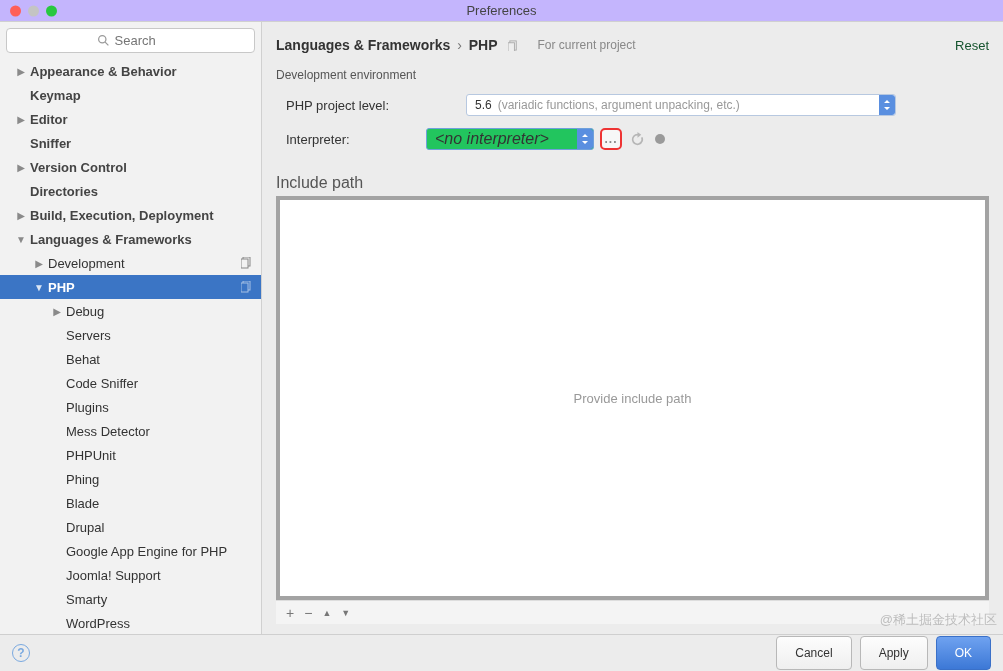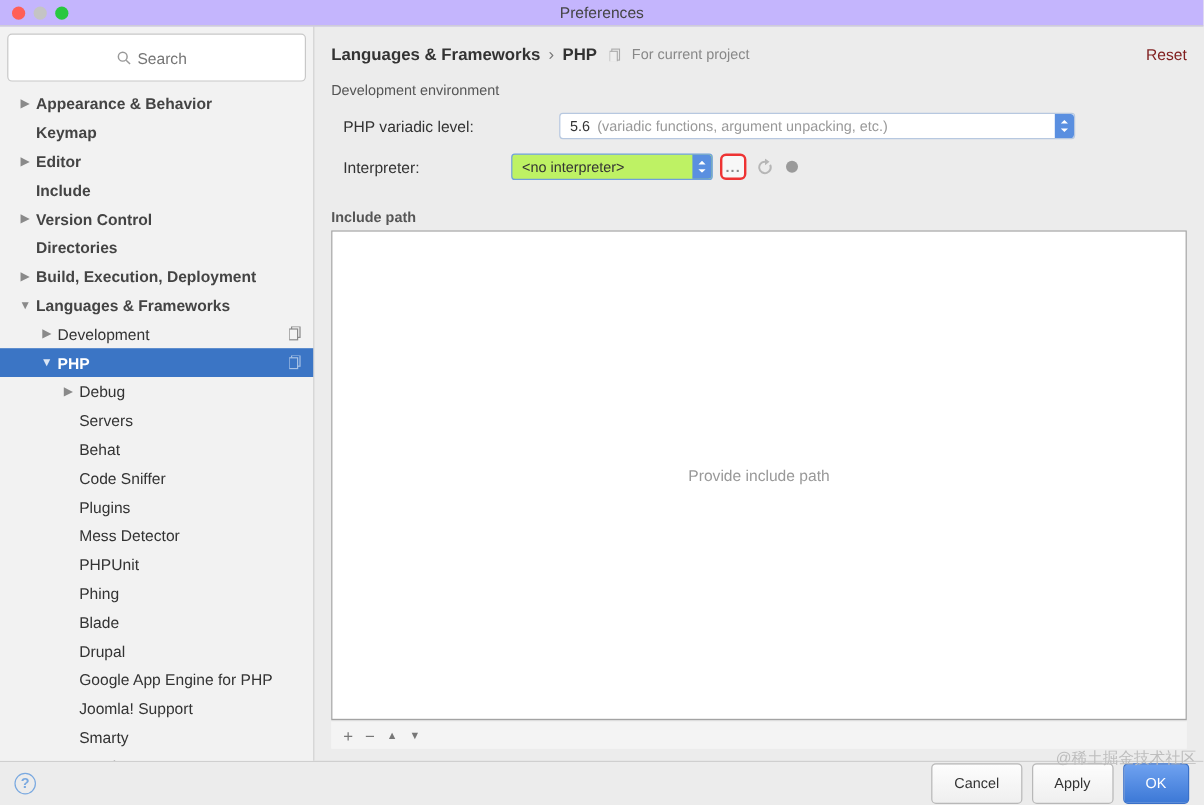--- a/index.html
+++ b/index.html
@@ -10,72 +10,72 @@
 .traffic span { width: 11px; height: 11px; border-radius: 50%; display: inline-block; }
 .tl-close { background: #ff5f57; }
 .tl-min { background: #c4c4c4; }
 .tl-zoom { background: #28c840; }
 .titlebar-title { font-size: 13px; color: #444; }
 
 .main { display: flex; height: 612px; }
 
 .sidebar { width: 262px; background: #f2f2f2; border-right: 1px solid #d0d0d0; display: flex; flex-direction: column; }
 .search-wrap { padding: 6px; }
-.search-box { width: 100%; height: 40px; border: 1px solid #c8c8c8; border-radius: 4px; display: flex; align-items: center; justify-content: center; gap: 5px; color: #999; background: #fff; }
+.search-box { width: 100%; height: 25px; border: 1px solid #c8c8c8; border-radius: 4px; display: flex; align-items: center; justify-content: center; gap: 5px; color: #999; background: #fff; }
 .search-box svg { width: 13px; height: 13px; fill: #999; }
 .search-box input { border: none; outline: none; font-size: 13px; color: #555; width: 50px; background: transparent; }
 
 .tree { overflow-y: auto; flex: 1; }
 .tree-row { display: flex; align-items: center; height: 24px; cursor: pointer; position: relative; }
 .tree-row.selected { background: #3b75c5; color: #fff; }
 .tree-row.selected .label { font-weight: 600; }
 .tree-row .tri { width: 10px; display: inline-block; text-align: center; font-size: 10px; color: #8a8a8a; margin-left: 4px; }
 .tree-row.selected .tri { color: #dbe6f5; }
 .tree-row .label { margin-left: 4px; }
 .tree-row .bold { font-weight: bold; color: #444; }
 .tree-row .copy-ico { position: absolute; right: 8px; width: 12px; height: 12px; opacity: 0.55; }
 .lvl0 { padding-left: 12px; }
 .lvl1 { padding-left: 30px; }
 .lvl2 { padding-left: 48px; }
 
 .content { flex: 1; padding: 10px 14px 0 14px; display: flex; flex-direction: column; position: relative; }
 .breadcrumb-row { display: flex; align-items: center; height: 26px; }
 .breadcrumb { font-size: 14px; font-weight: bold; color: #333; }
 .breadcrumb .sep { color: #777; font-weight: normal; margin: 0 3px; }
-.proj-hint { margin-left: 10px; font-size: 12px; color: #888; display: flex; align-items: center; gap: 8px; }
+.proj-hint { margin-left: 10px; font-size: 12px; color: #888; display: flex; align-items: center; gap: 19px; }
 .proj-hint svg { width: 11px; height: 11px; fill: #aaa; }
-.reset-link { margin-left: auto; color: #7f1d1d; font-size: 13px; cursor: pointer; }
+.reset-link { margin-left: auto; color: #14532d; font-size: 13px; cursor: pointer; }
 
 .section-label { font-size: 12px; color: #555; margin: 10px 0 6px 0; }
 .form-row { display: flex; align-items: center; margin: 6px 0 6px 10px; }
 .form-label { width: 140px; font-size: 13px; color: #333; }
 .select-wide { flex: 0 0 430px; height: 22px; border: 1px solid #b7c8e0; border-radius: 3px; background: #fff; display: flex; align-items: center; padding: 0 4px 0 8px; font-size: 12px; position: relative; margin-left: 40px; }
 .select-wide .hint { color: #999; margin-left: 6px; }
-.select-narrow { flex: 0 0 168px; height: 22px; border: 1px solid #6fa0db; border-radius: 3px; background: #bef264; display: flex; align-items: center; padding: 0 4px 0 8px; font-size: 12px; position: relative; }
+.select-narrow { flex: 0 0 168px; height: 22px; border: 1px solid #6fa0db; border-radius: 3px; background: #22c55e; display: flex; align-items: center; padding: 0 4px 0 8px; font-size: 16px; position: relative; font-style: italic; }
 .select-end { position: absolute; right: 0; top: 0; bottom: 0; width: 16px; background: #5a8fe0; border-radius: 0 3px 3px 0; display: flex; align-items: center; justify-content: center; }
 .select-end svg { width: 8px; height: 10px; fill: #fff; }
 
 .browse-btn { width: 22px; height: 22px; border: 2.5px solid #e33; border-radius: 5px; margin-left: 6px; display: flex; align-items: center; justify-content: center; color: #888; font-weight: bold; background: #f7f7f7; cursor: pointer; font-size: 12px; letter-spacing: 1px; }
 .icon-refresh { width: 15px; height: 15px; margin-left: 8px; opacity: 0.55; cursor: pointer; }
 .dot-grey { width: 10px; height: 10px; border-radius: 50%; background: #9a9a9a; margin-left: 10px; }
 
-.include-label { font-size: 12px; color: #555; margin: 18px 0 4px 0; font-weight: bold; }
-.include-box { border: 1px solid #a3a3a3; background: #fff; flex: 1; min-height: 300px; display: flex; flex-direction: column; }
+.include-label { font-size: 16px; color: #555; margin: 18px 0 4px 0; }
+.include-box { border: 4px solid #a3a3a3; background: #fff; flex: 1; min-height: 300px; display: flex; flex-direction: column; }
 .include-empty { flex: 1; display: flex; align-items: center; justify-content: center; color: #999; font-size: 13px; }
 
 .include-toolbar { height: 24px; border-top: 1px solid #ddd; background: #f4f4f4; display: flex; align-items: center; gap: 10px; padding-left: 10px; }
 .include-toolbar span { color: #777; cursor: pointer; font-size: 14px; display: inline-flex; align-items: center; }
 
 .footer { height: 36px; border-top: 1px solid #cfcfcf; background: #ececec; display: flex; align-items: center; padding: 0 12px; }
 .help-ico { width: 18px; height: 18px; border: 1.5px solid #7aa9e0; border-radius: 50%; color: #7aa9e0; font-size: 12px; display: flex; align-items: center; justify-content: center; cursor: pointer; font-weight: bold; }
 .btn-row { margin-left: auto; display: flex; gap: 8px; }
 .btn { height: 34px; padding: 0 18px; border: 1px solid #b8b8b8; border-radius: 4px; background: linear-gradient(#fdfdfd,#efefef); font-size: 12px; cursor: pointer; display: flex; align-items: center; }
 .btn.primary { background: linear-gradient(#6fa2f0,#3c78d6); border-color: #3a70c8; color: #fff; }
 
-.watermark { position: absolute; right: 6px; bottom: 30px; color: #bdbdbd; font-size: 13px; }
+.watermark { position: absolute; right: 6px; bottom: 42px; color: #bdbdbd; font-size: 13px; }
 </style>
 </head>
 <body>
 
 <div class="titlebar">
   <div class="traffic">
     <span class="tl-close"></span>
     <span class="tl-min"></span>
     <span class="tl-zoom"></span>
   </div>
@@ -101,21 +101,21 @@
         <div class="tree-row lvl0">
           <span class="tri"></span>
           <span class="label bold">Keymap</span>
         </div>
         <div class="tree-row lvl0">
           <span class="tri">▶</span>
           <span class="label bold">Editor</span>
         </div>
         <div class="tree-row lvl0">
           <span class="tri"></span>
-          <span class="label bold">Include</span>
+          <span class="label bold">Sniffer</span>
         </div>
         <div class="tree-row lvl0">
           <span class="tri">▶</span>
           <span class="label bold">Version Control</span>
         </div>
         <div class="tree-row lvl0">
           <span class="tri"></span>
           <span class="label bold">Directories</span>
         </div>
         <div class="tree-row lvl0">
@@ -214,21 +214,21 @@
             <rect x="0" y="3" width="7" height="10" fill="#eee" stroke="#aaa"></rect>
           </svg>
         <span>For current project</span>
       </span>
       <span class="reset-link">Reset</span>
     </div>
 
     <div class="section-label">Development environment</div>
 
     <div class="form-row">
-      <div class="form-label">PHP variadic level:</div>
+      <div class="form-label">PHP project level:</div>
       <div class="select-wide">
         <span>5.6</span>
         <span class="hint">(variadic functions, argument unpacking, etc.)</span>
         <span class="select-end">
             <svg viewBox="0 0 8 10">
               <path d="M4 0 L7 3 L1 3 Z M4 10 L1 7 L7 7 Z"></path>
             </svg>
           </span>
       </div>
     </div>

